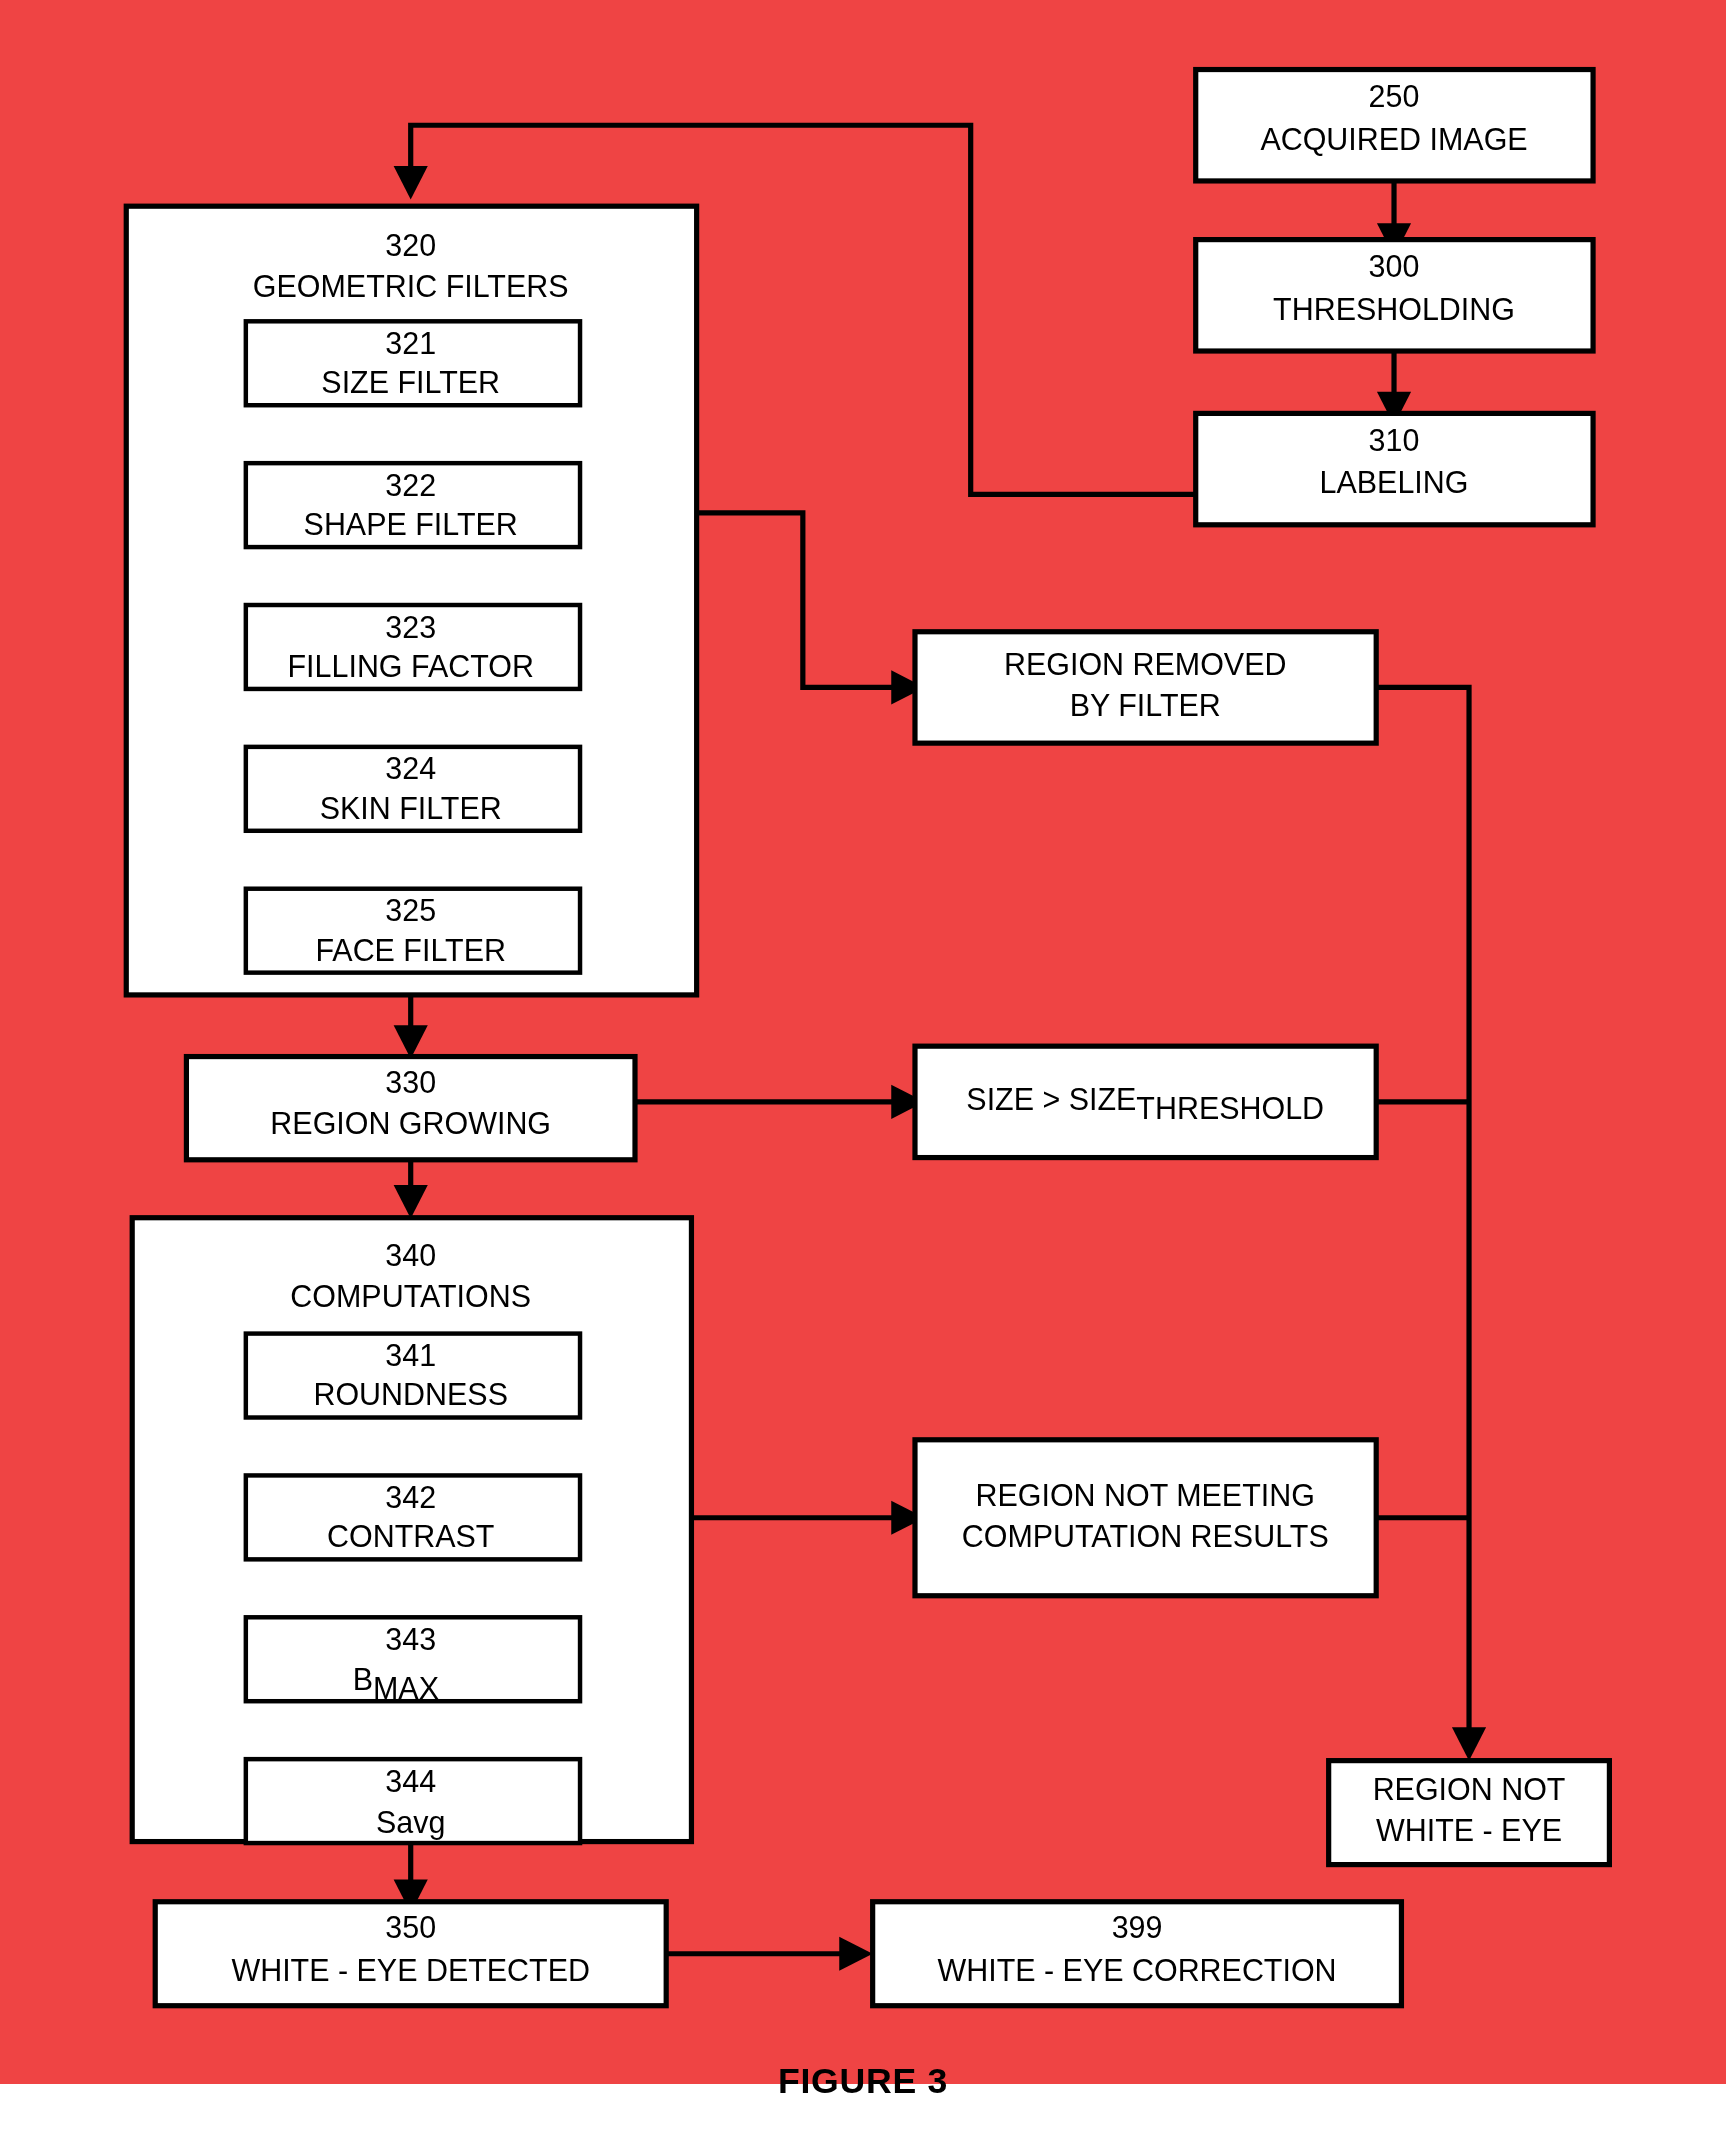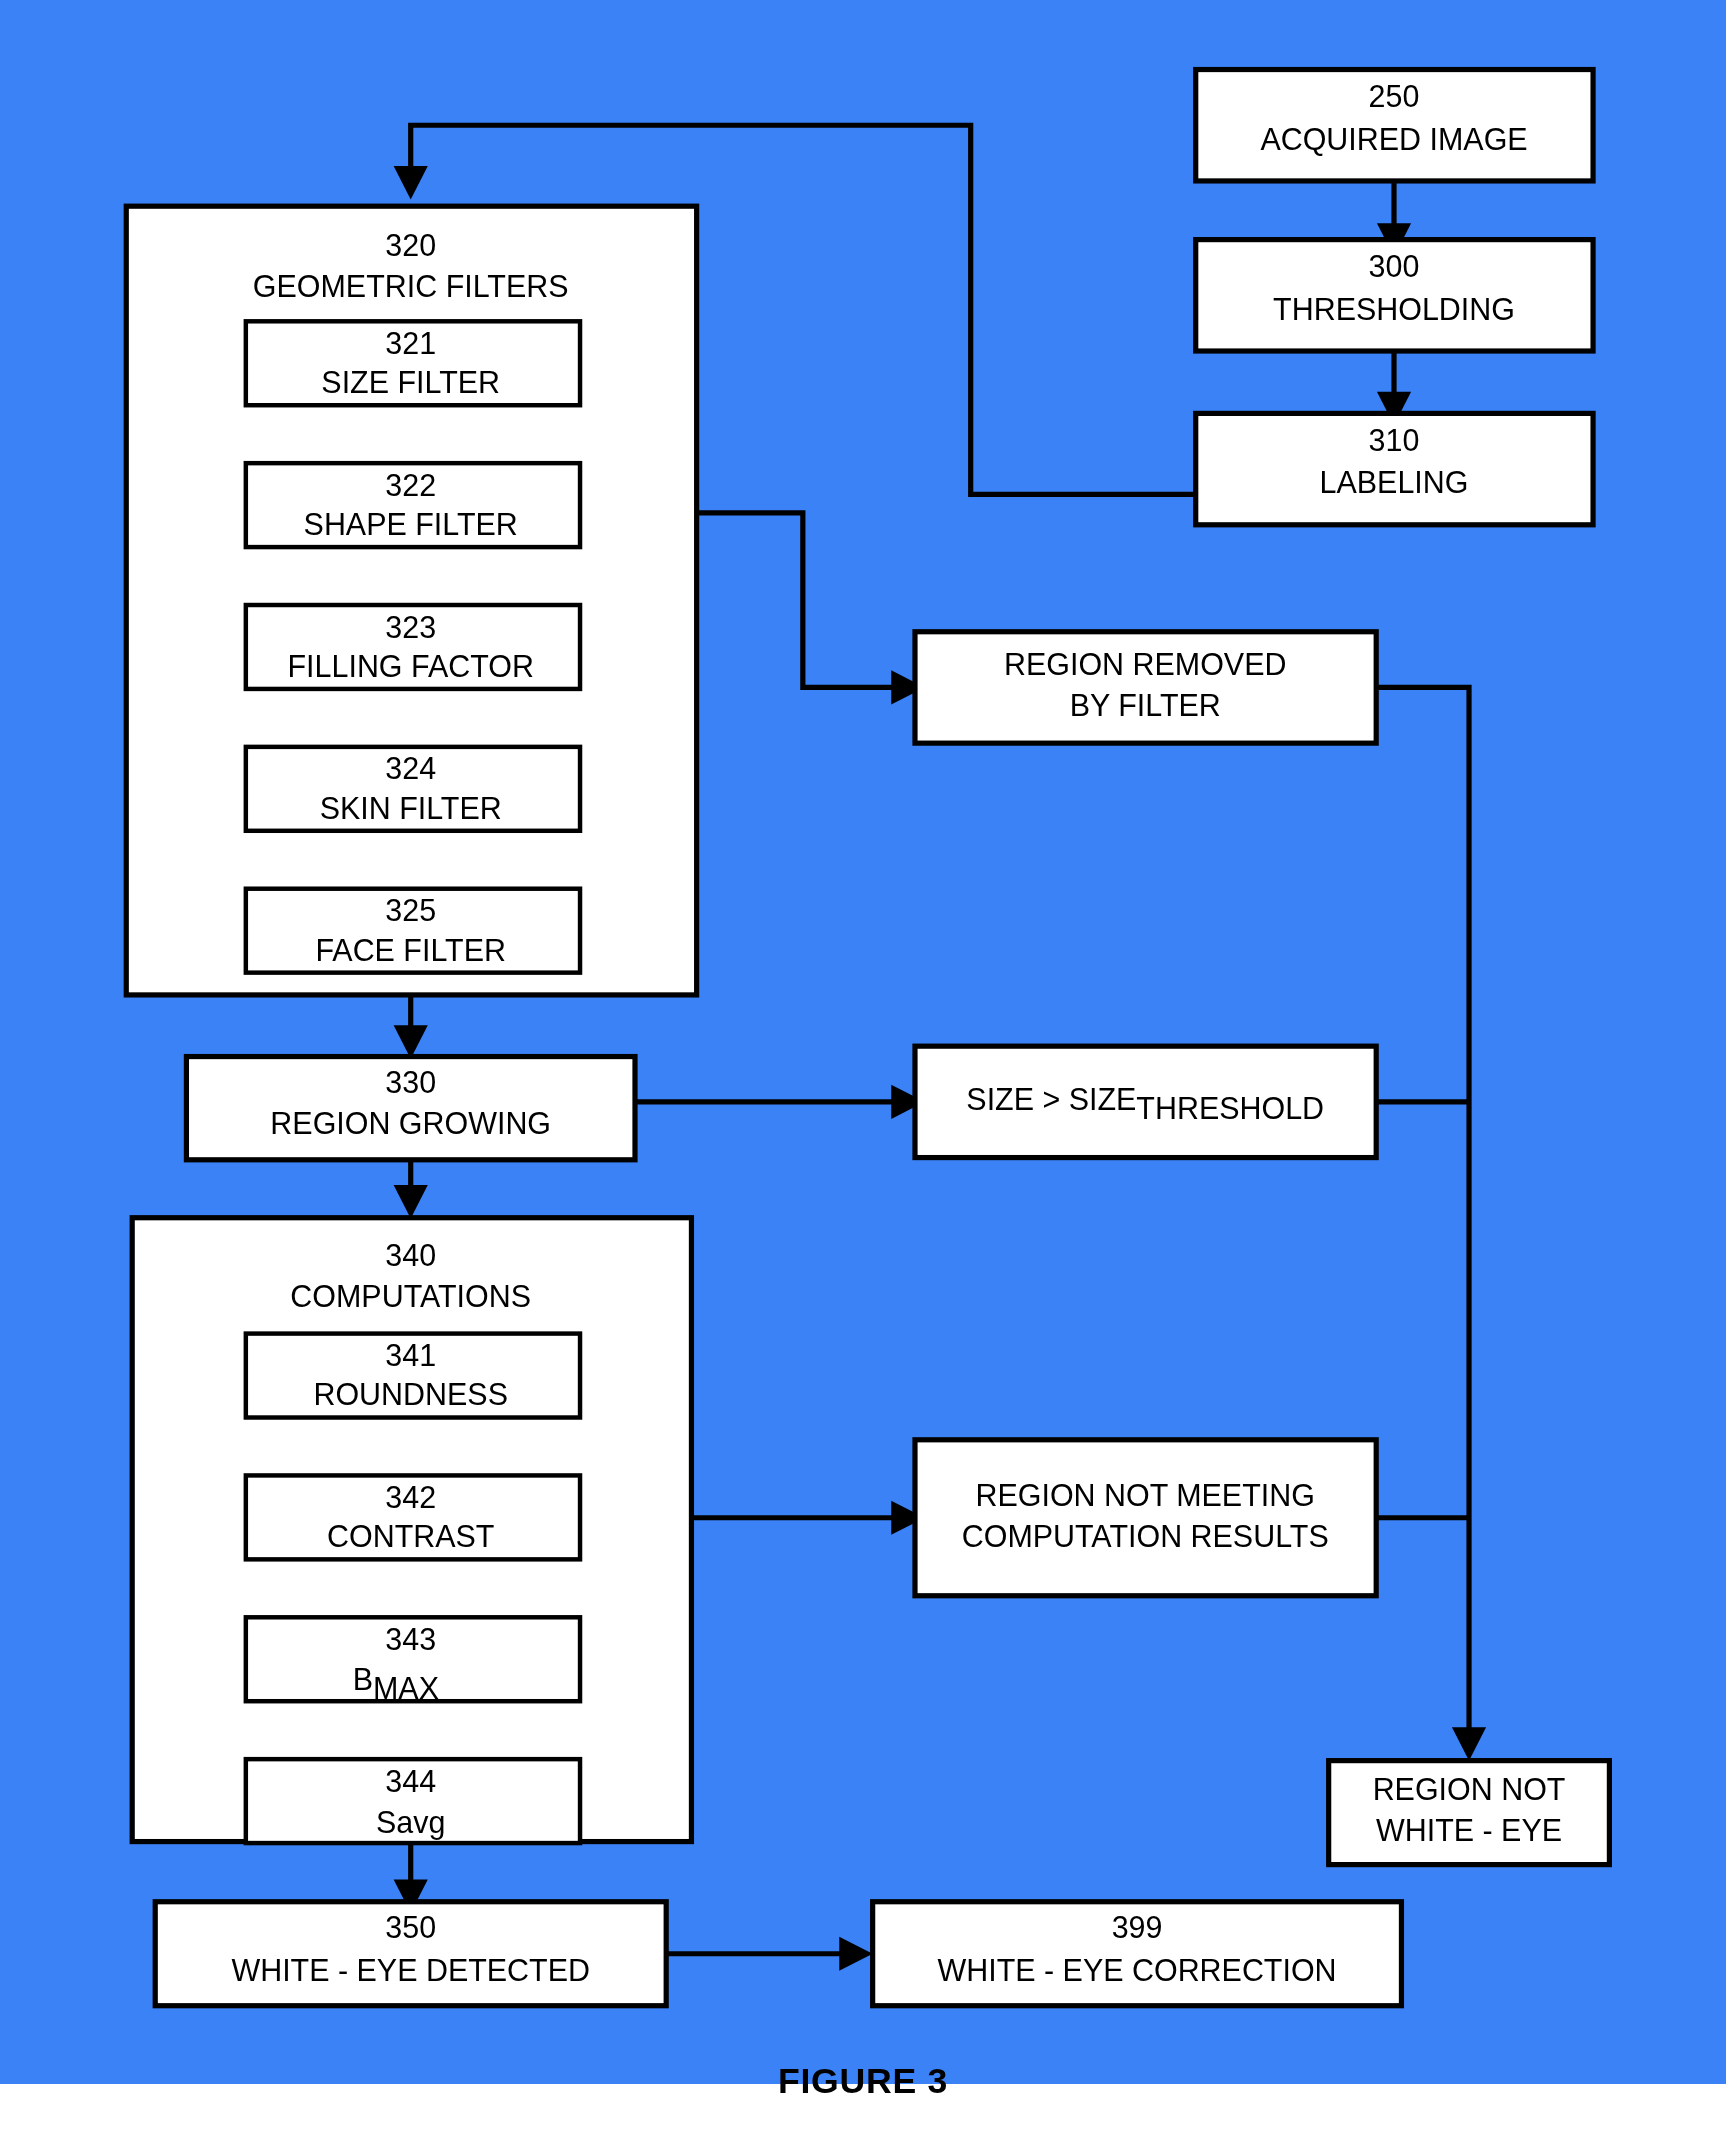--- a/index.html
+++ b/index.html
@@ -10,21 +10,21 @@
   body {
     width: 1726px;
     height: 2151px;
     font-family: "Liberation Sans", sans-serif;
     overflow: hidden;
   }
   #figure-root {
     position: relative;
     width: 1726px;
     height: 2084px;
-    background: #3b82f6;
+    background: #ef4444;
   }
   svg#flowchart {
     display: block;
     width: 1726px;
     height: 2151px;
   }
   .box-rect {
     fill: #ffffff;
     stroke: #000000;
     stroke-width: 7;

